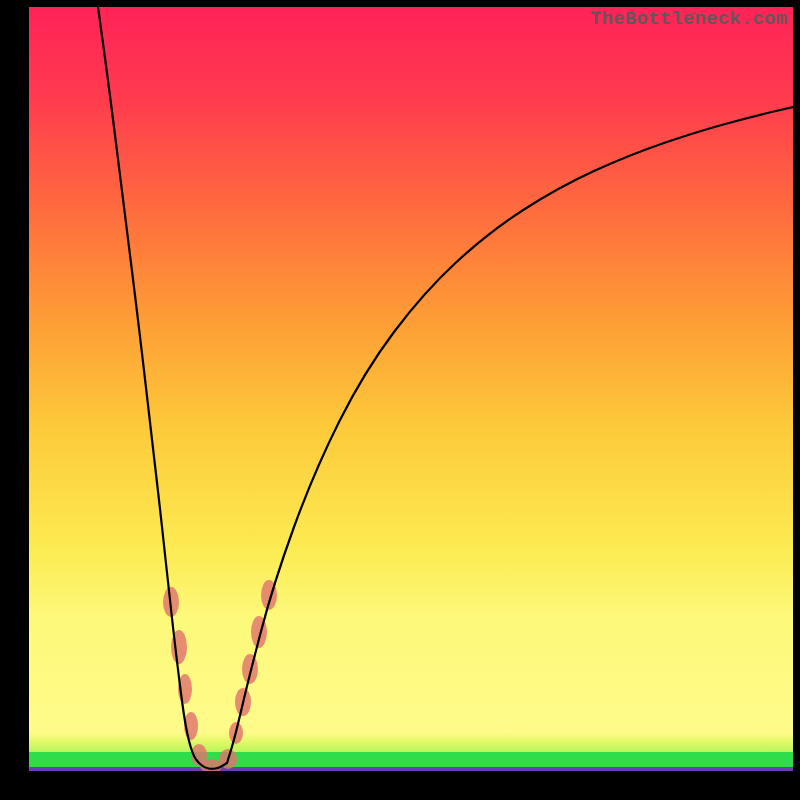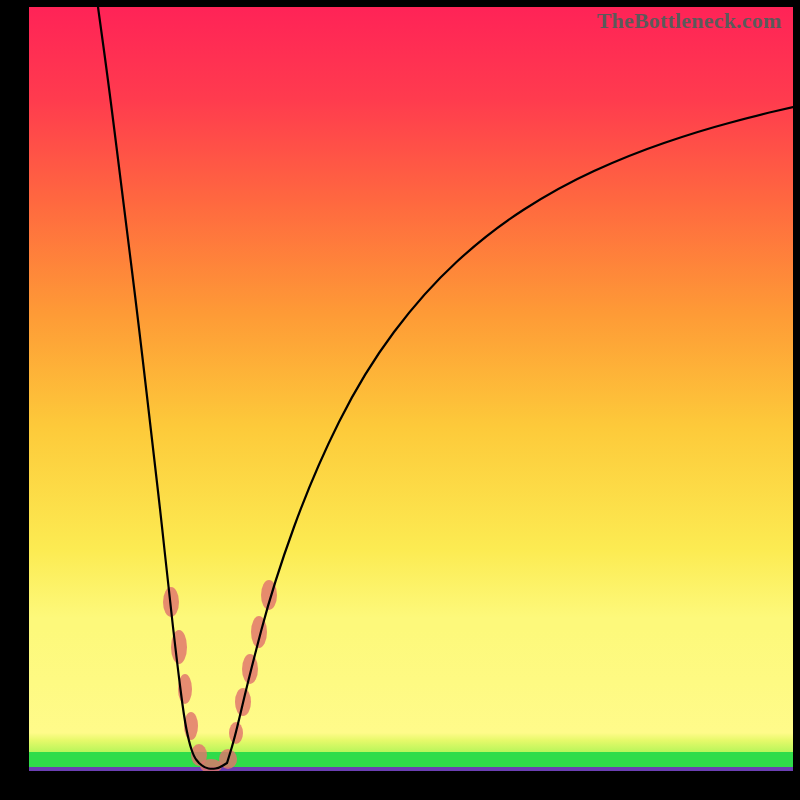--- a/index.html
+++ b/index.html
@@ -45,23 +45,23 @@
       #fdca3a 45%,
       #fe9a36 60%,
       #ff6a3f 74%,
       #ff3b4e 88%,
       #ff2357 100%
     );
   }
   .watermark {
     position: absolute;
     top: 8px;
-    right: 18px;
-    font-family: Liberation Serif, serif;
-    font-size: 22px;
+    right: 12px;
+    font-family: Liberation Mono, monospace;
+    font-size: 19px;
     font-weight: 600;
     color: #5a5a5a;
     letter-spacing: 0.2px;
     user-select: none;
     white-space: nowrap;
   }
   svg.curve {
     position: absolute;
     inset: 0;
   }

